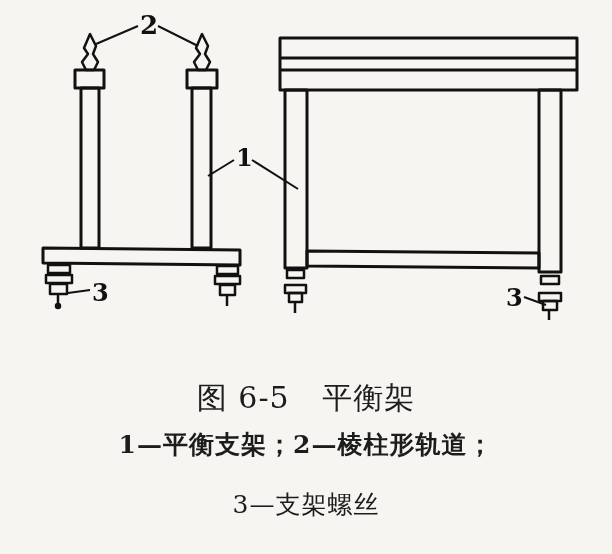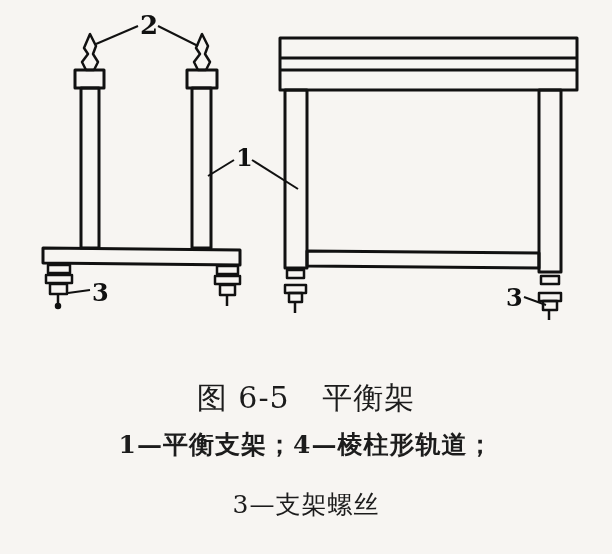--- a/index.html
+++ b/index.html
@@ -91,14 +91,14 @@
   <text class="lbl" x="236" y="166" font-size="24" stroke="none">1</text>
   <text class="lbl" x="92" y="301" font-size="24" stroke="none">3</text>
   <text class="lbl" x="506" y="306" font-size="24" stroke="none">3</text>
 </svg>
 
 <div class="caption cap-title">
   <span>图</span>
   <span>6-5</span><span class="gap"></span>
   <span>平衡架</span>
 </div>
-<div class="caption cap-line2">1—平衡支架；4—棱柱形轨道；</div>
+<div class="caption cap-line2">1—平衡支架；2—棱柱形轨道；</div>
 <div class="caption cap-line3">3—支架螺丝</div>
 
 </body></html>

